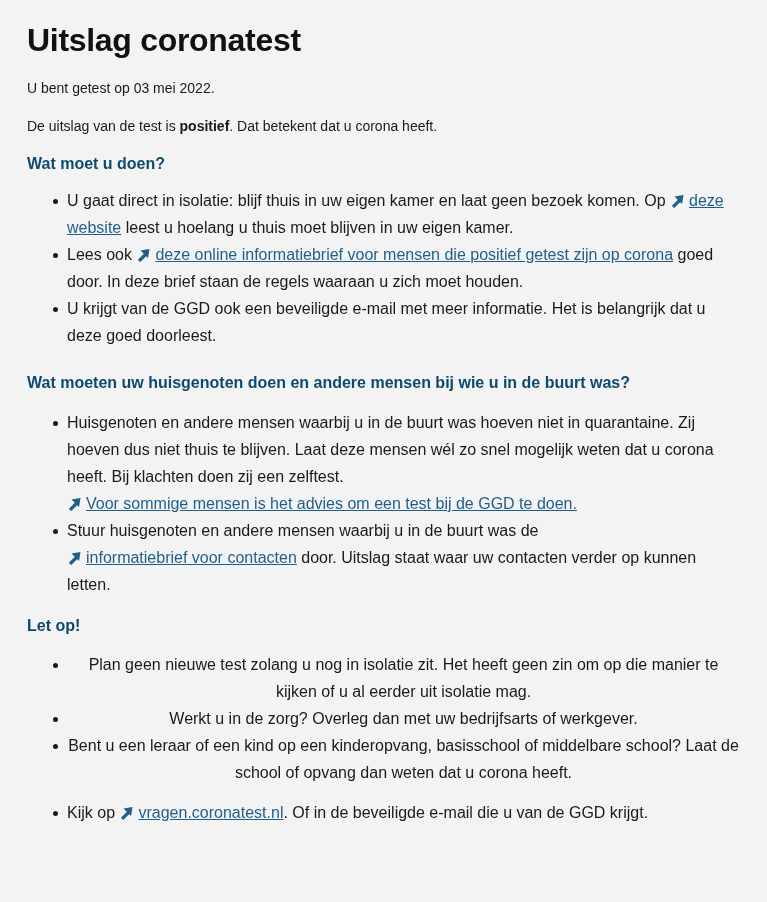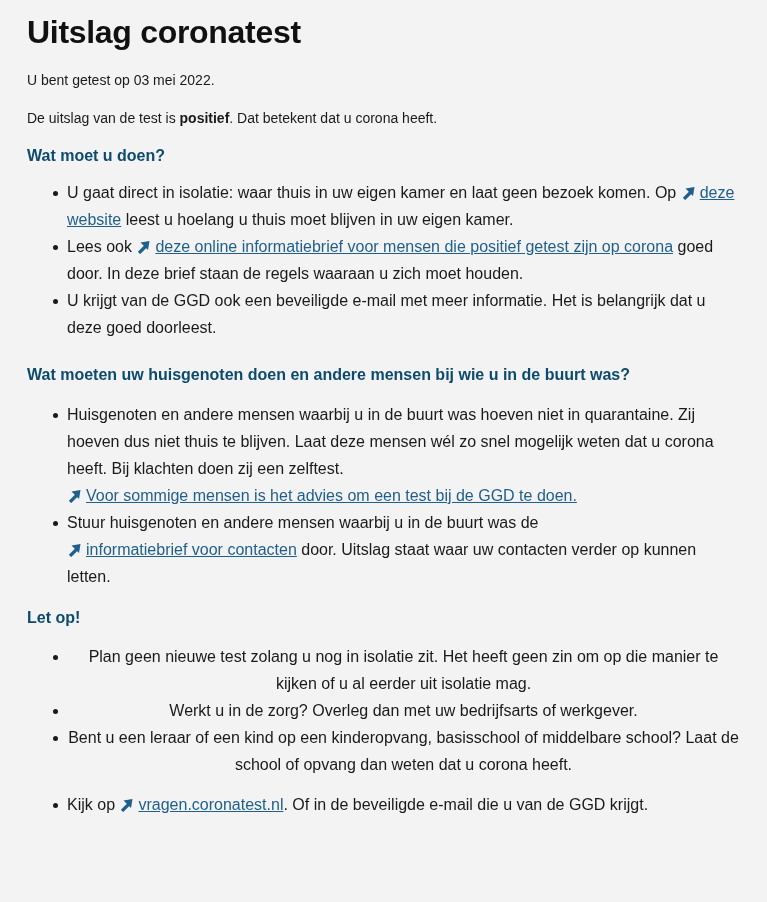--- a/index.html
+++ b/index.html
@@ -3,21 +3,21 @@
   <meta charset="utf-8">
   <style>
     html, body { margin: 0; padding: 0; }
     body {
       width: 767px; height: 902px; overflow: hidden;
       background: #f3f3f3; color: #1a1a1a;
       font-family: "Liberation Sans", sans-serif;
     }
     .page { padding: 0 27px; }
     h1 {
-      margin: 0; padding-top: 12px;
+      margin: 0; padding-top: 20px;
       font-size: 32px; font-weight: bold; line-height: 40px; letter-spacing: -0.3px;
       color: #111;
     }
     p { margin: 0; font-size: 14px; line-height: 26px; }
     .p1 { margin-top: 15px; }
     .p2 { margin-top: 12px; }
     h2 { margin: 0; font-size: 16px; font-weight: bold; line-height: 24px; color: #0c4a6e; }
     .h-doen { margin-top: 13px; }
     .h-huis { margin-top: 22px; }
     .h-letop { margin-top: 16px; }
@@ -41,21 +41,21 @@
 </head>
 <body>
 
 <div class="page">
   <h1>Uitslag coronatest</h1>
   <p class="p1">U bent getest op 03 mei 2022.</p>
   <p class="p2"><span>De uitslag van de test is </span><strong>positief</strong><span>. Dat betekent dat u corona heeft.</span></p>
 
   <h2 class="h-doen">Wat moet u doen?</h2>
   <ul class="ul-doen">
-    <li><span>U gaat direct in isolatie: waar thuis in uw eigen kamer en laat geen bezoek komen. Op </span><span class="ext"><svg width="15" height="14" viewBox="0 0 15 14">
+    <li><span>U gaat direct in isolatie: blijf thuis in uw eigen kamer en laat geen bezoek komen. Op </span><span class="ext"><svg width="15" height="14" viewBox="0 0 15 14">
             <path d="M3 13 L11 5" stroke="#1f5f8b" stroke-width="3.2" fill="none"></path>
             <path d="M4.5 2.5 L13.5 1 L12 10 Z" fill="#1f5f8b"></path>
           </svg></span><a href="#">deze website</a><span> leest u hoelang u thuis moet blijven in uw eigen kamer.</span></li>
     <li><span>Lees ook </span><span class="ext"><svg width="15" height="14" viewBox="0 0 15 14">
             <path d="M3 13 L11 5" stroke="#1f5f8b" stroke-width="3.2" fill="none"></path>
             <path d="M4.5 2.5 L13.5 1 L12 10 Z" fill="#1f5f8b"></path>
           </svg></span><a href="#">deze online informatiebrief voor mensen die positief getest zijn op corona</a><span> goed door. In deze brief staan de regels waaraan u zich moet houden.</span></li>
     <li>U krijgt van de GGD ook een beveiligde e-mail met meer informatie. Het is belangrijk dat u deze goed doorleest.</li>
   </ul>
 

